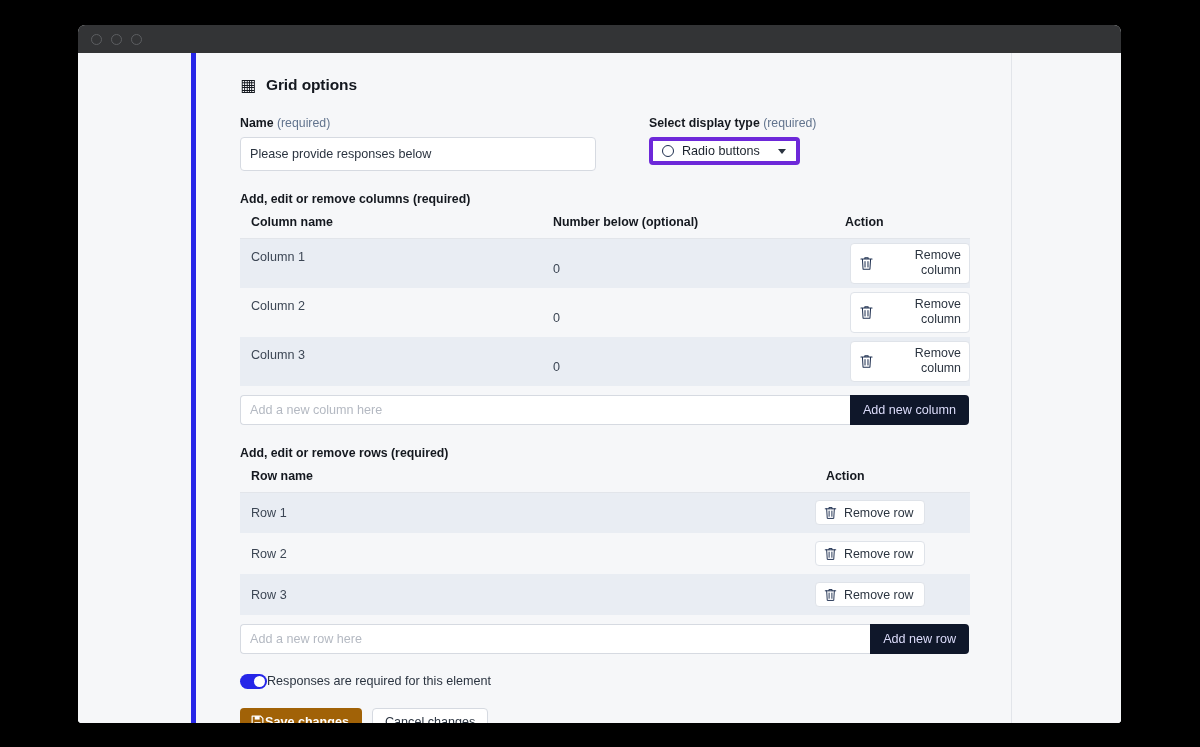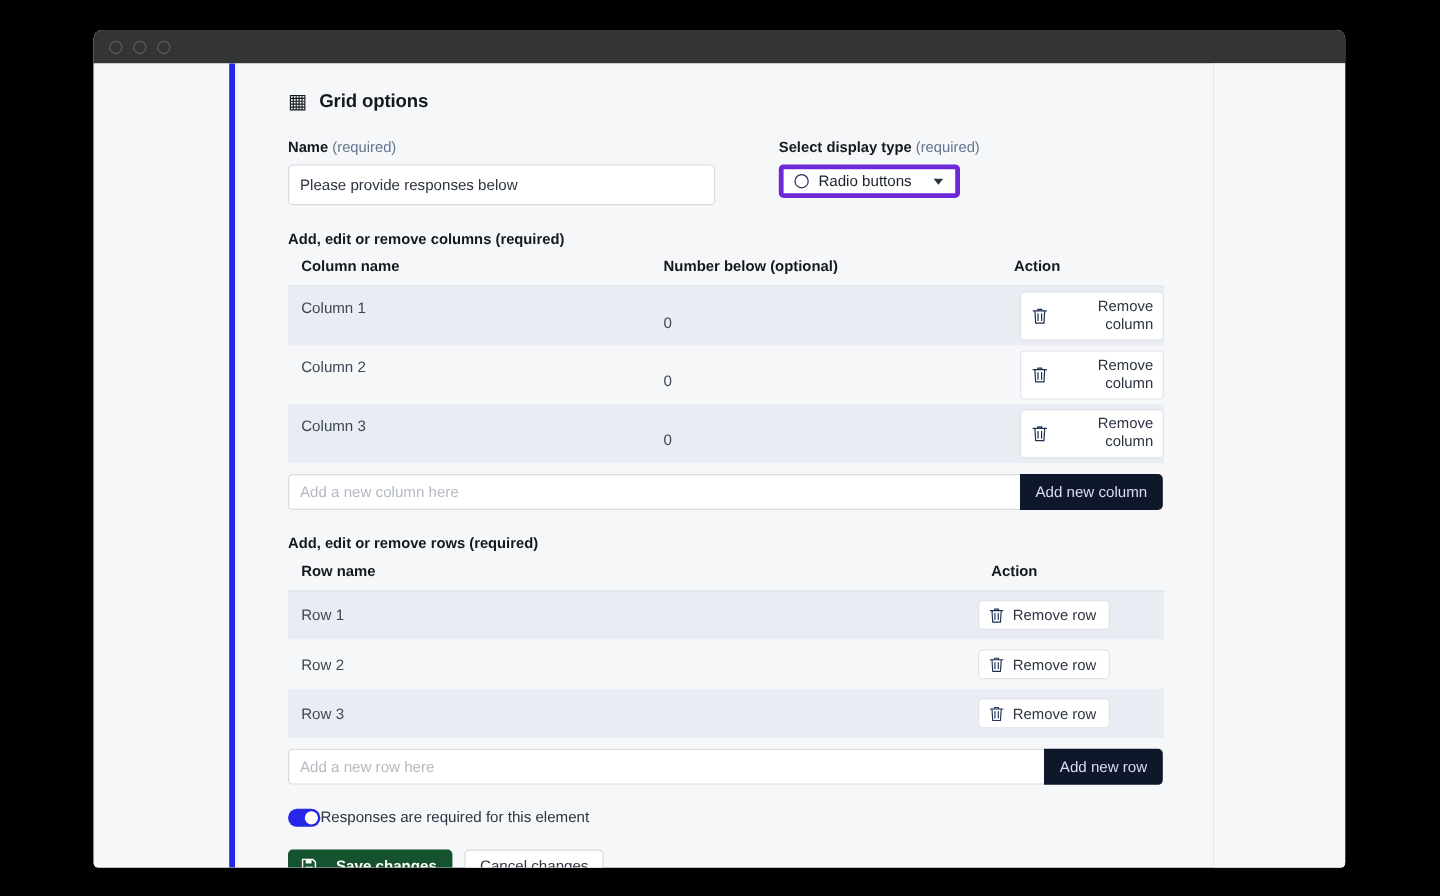--- a/index.html
+++ b/index.html
@@ -281,23 +281,23 @@
   
   .footer-btns {
     display: flex;
     align-items: center;
     gap: 10px;
     margin-top: 19px;
   }
   .btn-save {
     display: inline-flex;
     align-items: center;
-    gap: 16px;
+    gap: 1px;
     height: 27px;
-    background: #14532d;
+    background: #a16207;
     color: #ffffff;
     border: none;
     border-radius: 4px;
     padding: 0 13px 0 11px;
     font-size: 12.6px;
     font-weight: bold;
     font-family: "Liberation Sans", sans-serif;
     cursor: pointer;
   }
   .btn-cancel {

